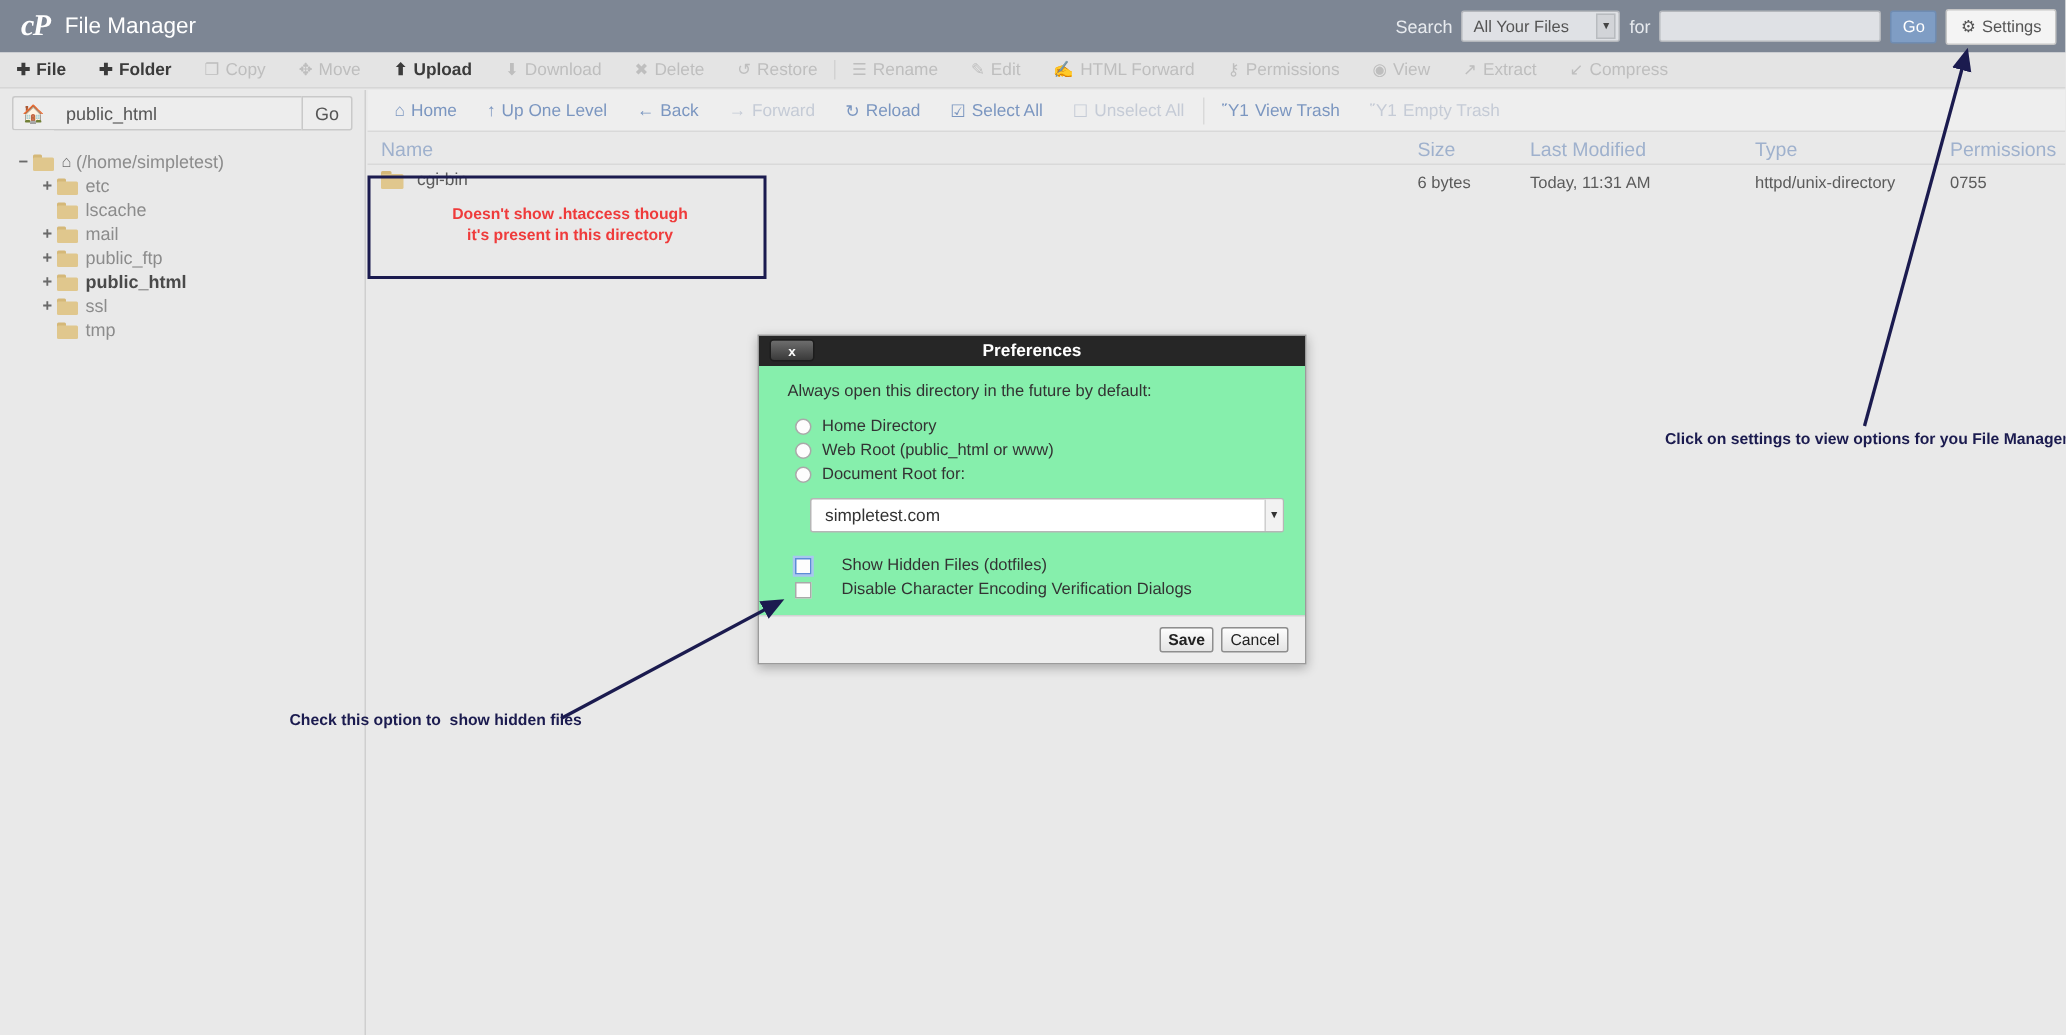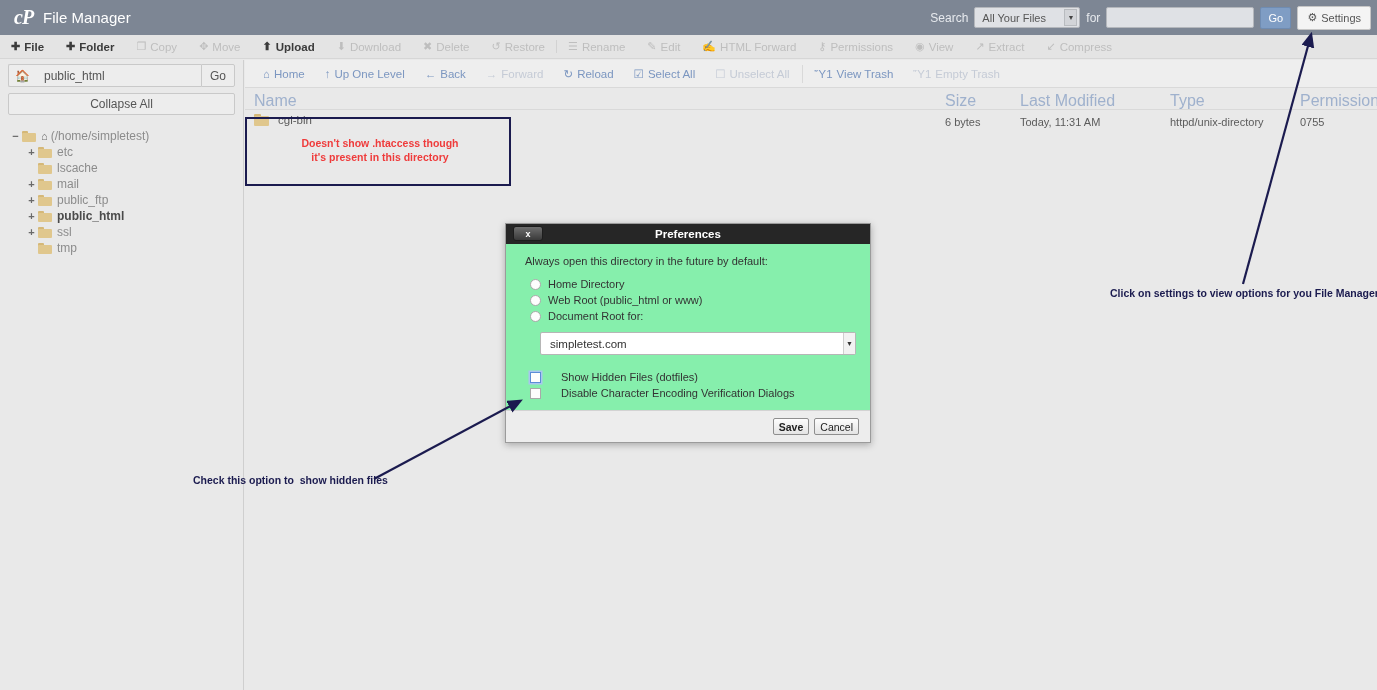--- a/index.html
+++ b/index.html
@@ -144,21 +144,21 @@
   }
   .nav.enabled { color: #7b96c0; }
   .nav.disabled { color: #c5cbd6; }
   .nav.sep { border-left: 1px solid #d9d9d9; height: 18px; margin: 0 2px; padding:0; }
 
   .listhdr {
     position: relative; height: 22px; border-bottom: 1px solid #d9d9d9;
     background: #e9e9e9;
   }
   .hcell {
-    position: absolute; top: 4px; font-size: 16px; color: #9fb1cd;
+    position: absolute; top: 4px; font-size: 13px; color: #9fb1cd;
   }
 
   .filerow { position: relative; height: 25px; }
   .fr-name {
     position: absolute; left: 9px; top: 4px;
     display: flex; align-items: center; gap: 8px;
     font-size: 11.5px; color: #5b5b5b;
   }
   .fr-folder { width: 16px; height: 12px; position: relative; }
   .fr-folder::before {
@@ -340,21 +340,20 @@
         <span>Compress</span>
       </div>
     </div>
 
   <div class="leftcol">
     <div class="pathrow">
       <div class="home-box">🏠</div>
       <div class="path-input">public_html</div>
       <div class="go2">Go</div>
     </div>
-    <div class="collapse-all">Collapse All</div>
     <div class="tree" id="tree">
         <div class="tnode" style="padding-left: 0px;">
           <span class="toggle">−</span>
           <span class="folder"></span>
           <span class="homeicon">⌂</span>
           <span class="tlabel root">(/home/simpletest)</span>
         </div>
         <div class="tnode" style="padding-left: 16px;">
           <span class="toggle">+</span>
           <span class="folder"></span>

